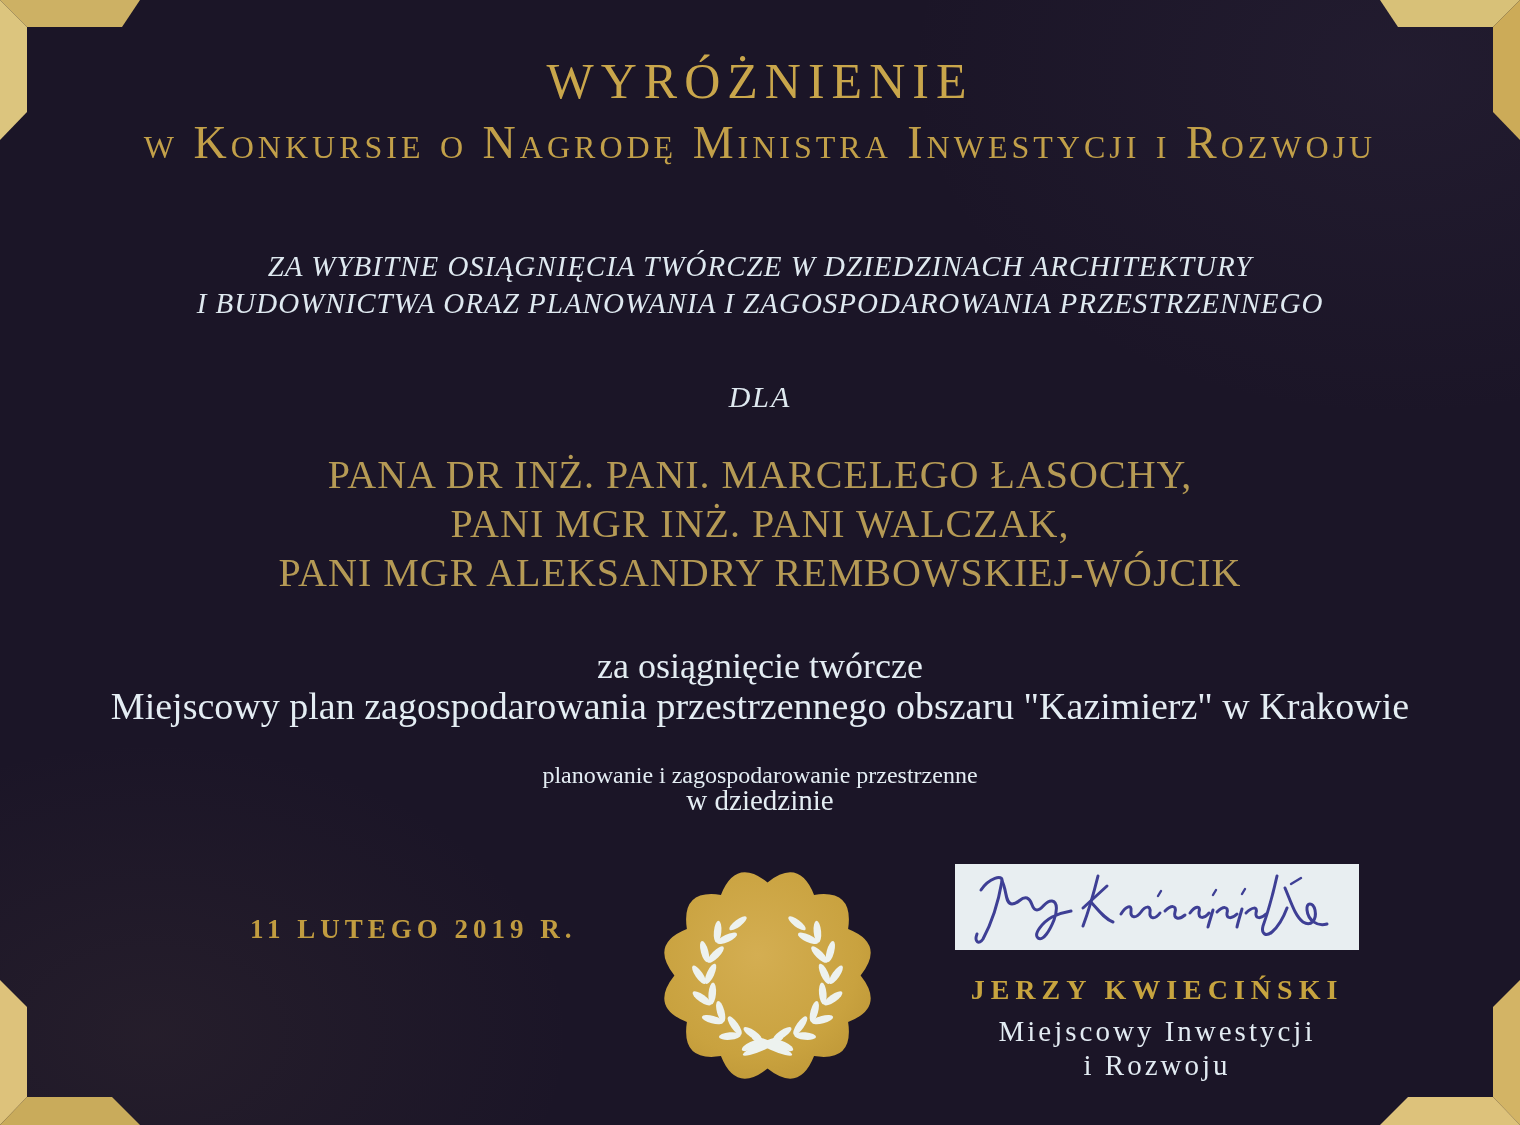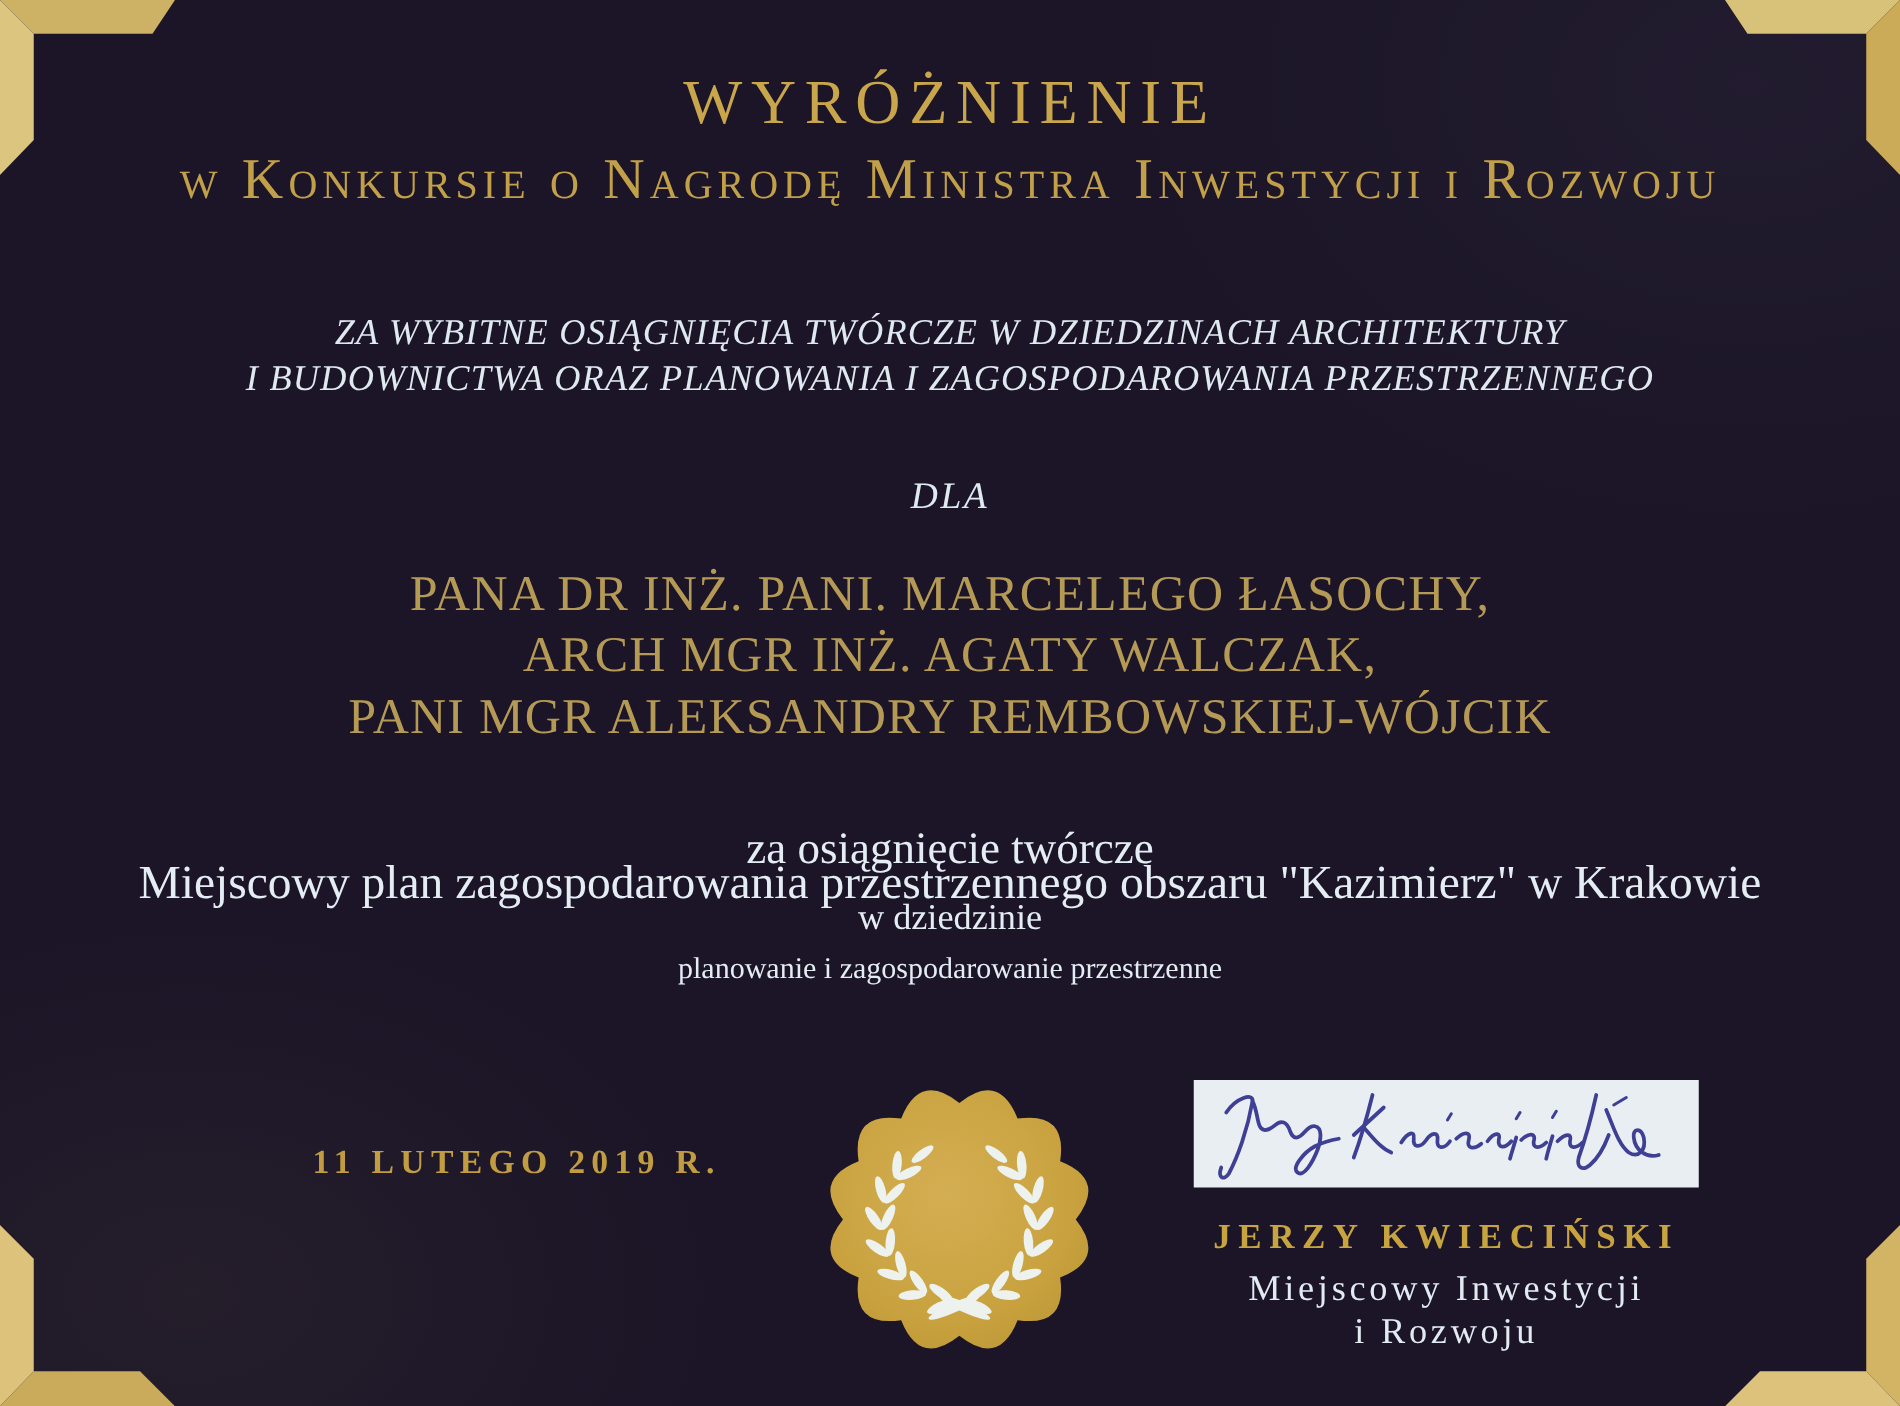--- a/index.html
+++ b/index.html
@@ -12,23 +12,23 @@
       radial-gradient(ellipse 600px 420px at 10% 92%, rgba(125,104,78,0.10), transparent 70%),
       radial-gradient(ellipse 700px 500px at 92% 6%, rgba(96,86,120,0.10), transparent 70%),
       #1b1527;
   }
   .line{position:absolute;left:0;width:100%;text-align:center;white-space:nowrap;}
   .title{top:52px;font-size:50px;letter-spacing:7px;color:#c9a64b;}
   .subtitle{top:116px;font-size:46px;letter-spacing:4px;font-variant:small-caps;color:#c2a049;}
   .citation{top:248px;font-size:29px;line-height:37px;font-style:italic;letter-spacing:1px;color:#dfe9f0;}
   .dla{top:352px;font-size:30px;font-style:italic;letter-spacing:2px;color:#dfe9f0;margin-top:28px;}
   .names{top:450px;font-size:40px;line-height:49px;letter-spacing:1px;color:#b59a55;}
-  .intro{top:645px;font-size:36px;color:#e4edf3;margin-top:12px;}
+  .intro{top:645px;font-size:36px;color:#e4edf3;}
   .achv{top:684px;font-size:38px;color:#e4edf3;}
-  .field-label{top:718px;font-size:29px;color:#e4edf3;}
+  .field-label{top:784px;font-size:29px;color:#e4edf3;}
   .field-value{top:762px;font-size:24px;color:#e4edf3;text-align:center;}
   .date{position:absolute;left:250px;top:914px;font-size:27px;font-weight:bold;
         letter-spacing:5px;color:#c19c40;white-space:nowrap;}
   .sig-box{position:absolute;left:955px;top:864px;width:404px;height:86px;background:#e8eef1;}
   .sig-box svg{display:block;width:100%;height:100%;}
   .signer{position:absolute;left:957px;top:974px;width:400px;text-align:center;
           font-size:28px;font-weight:bold;letter-spacing:6px;color:#c7a43f;white-space:nowrap;}
   .minister{position:absolute;left:957px;top:1014px;width:400px;text-align:center;
             font-size:29px;line-height:34px;letter-spacing:3px;color:#e2ebf2;}
   .seal{position:absolute;left:645px;top:853px;width:245px;height:245px;}
@@ -63,21 +63,21 @@
 
   <div class="line title">WYRÓŻNIENIE</div>
   <div class="line subtitle">w Konkursie o Nagrodę Ministra Inwestycji i Rozwoju</div>
 
   <div class="line citation" style="top:248px;">ZA WYBITNE OSIĄGNIĘCIA TWÓRCZE W DZIEDZINACH ARCHITEKTURY</div>
   <div class="line citation" style="top:285px;">I BUDOWNICTWA ORAZ PLANOWANIA I ZAGOSPODAROWANIA PRZESTRZENNEGO</div>
 
   <div class="line dla">DLA</div>
 
   <div class="line names" style="top:450px;">PANA DR INŻ. PANI. MARCELEGO ŁASOCHY,</div>
-  <div class="line names" style="top:499px;">ARCH MGR INŻ. AGATY WALCZAK,</div>
+  <div class="line names" style="top:499px;">PANI MGR INŻ. PANI WALCZAK,</div>
   <div class="line names" style="top:548px;">PANI MGR ALEKSANDRY REMBOWSKIEJ-WÓJCIK</div>
 
   <div class="line intro">za osiągnięcie twórcze</div>
   <div class="line achv">Miejscowy plan zagospodarowania przestrzennego obszaru "Kazimierz" w Krakowie</div>
   <div class="line field-label">w dziedzinie</div>
   <div class="line field-value">planowanie i zagospodarowanie przestrzenne</div>
 
   <div class="date">11 LUTEGO 2019 R.</div>
 
   <div class="seal">

